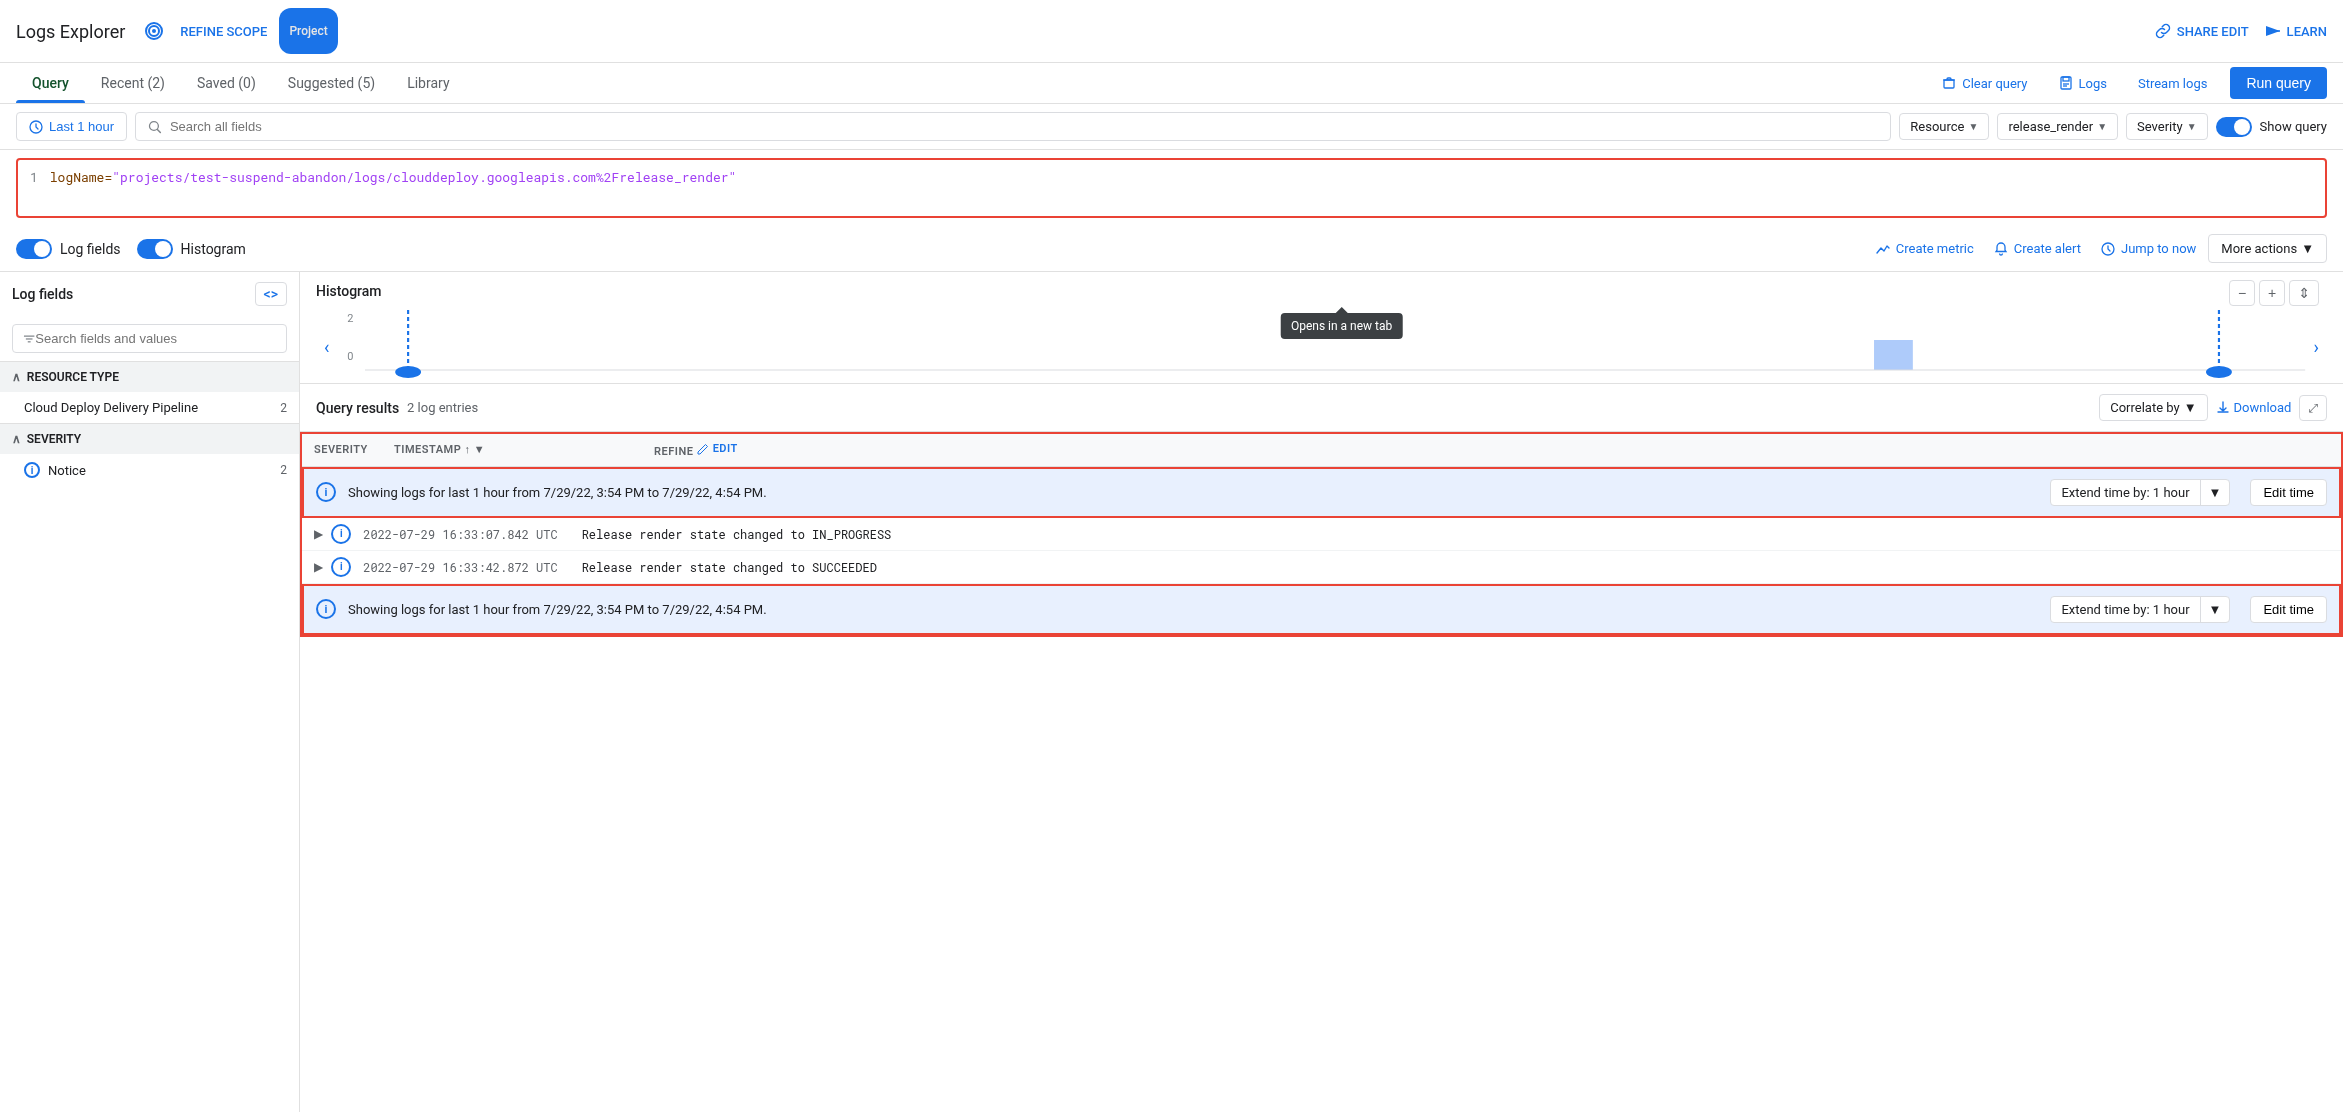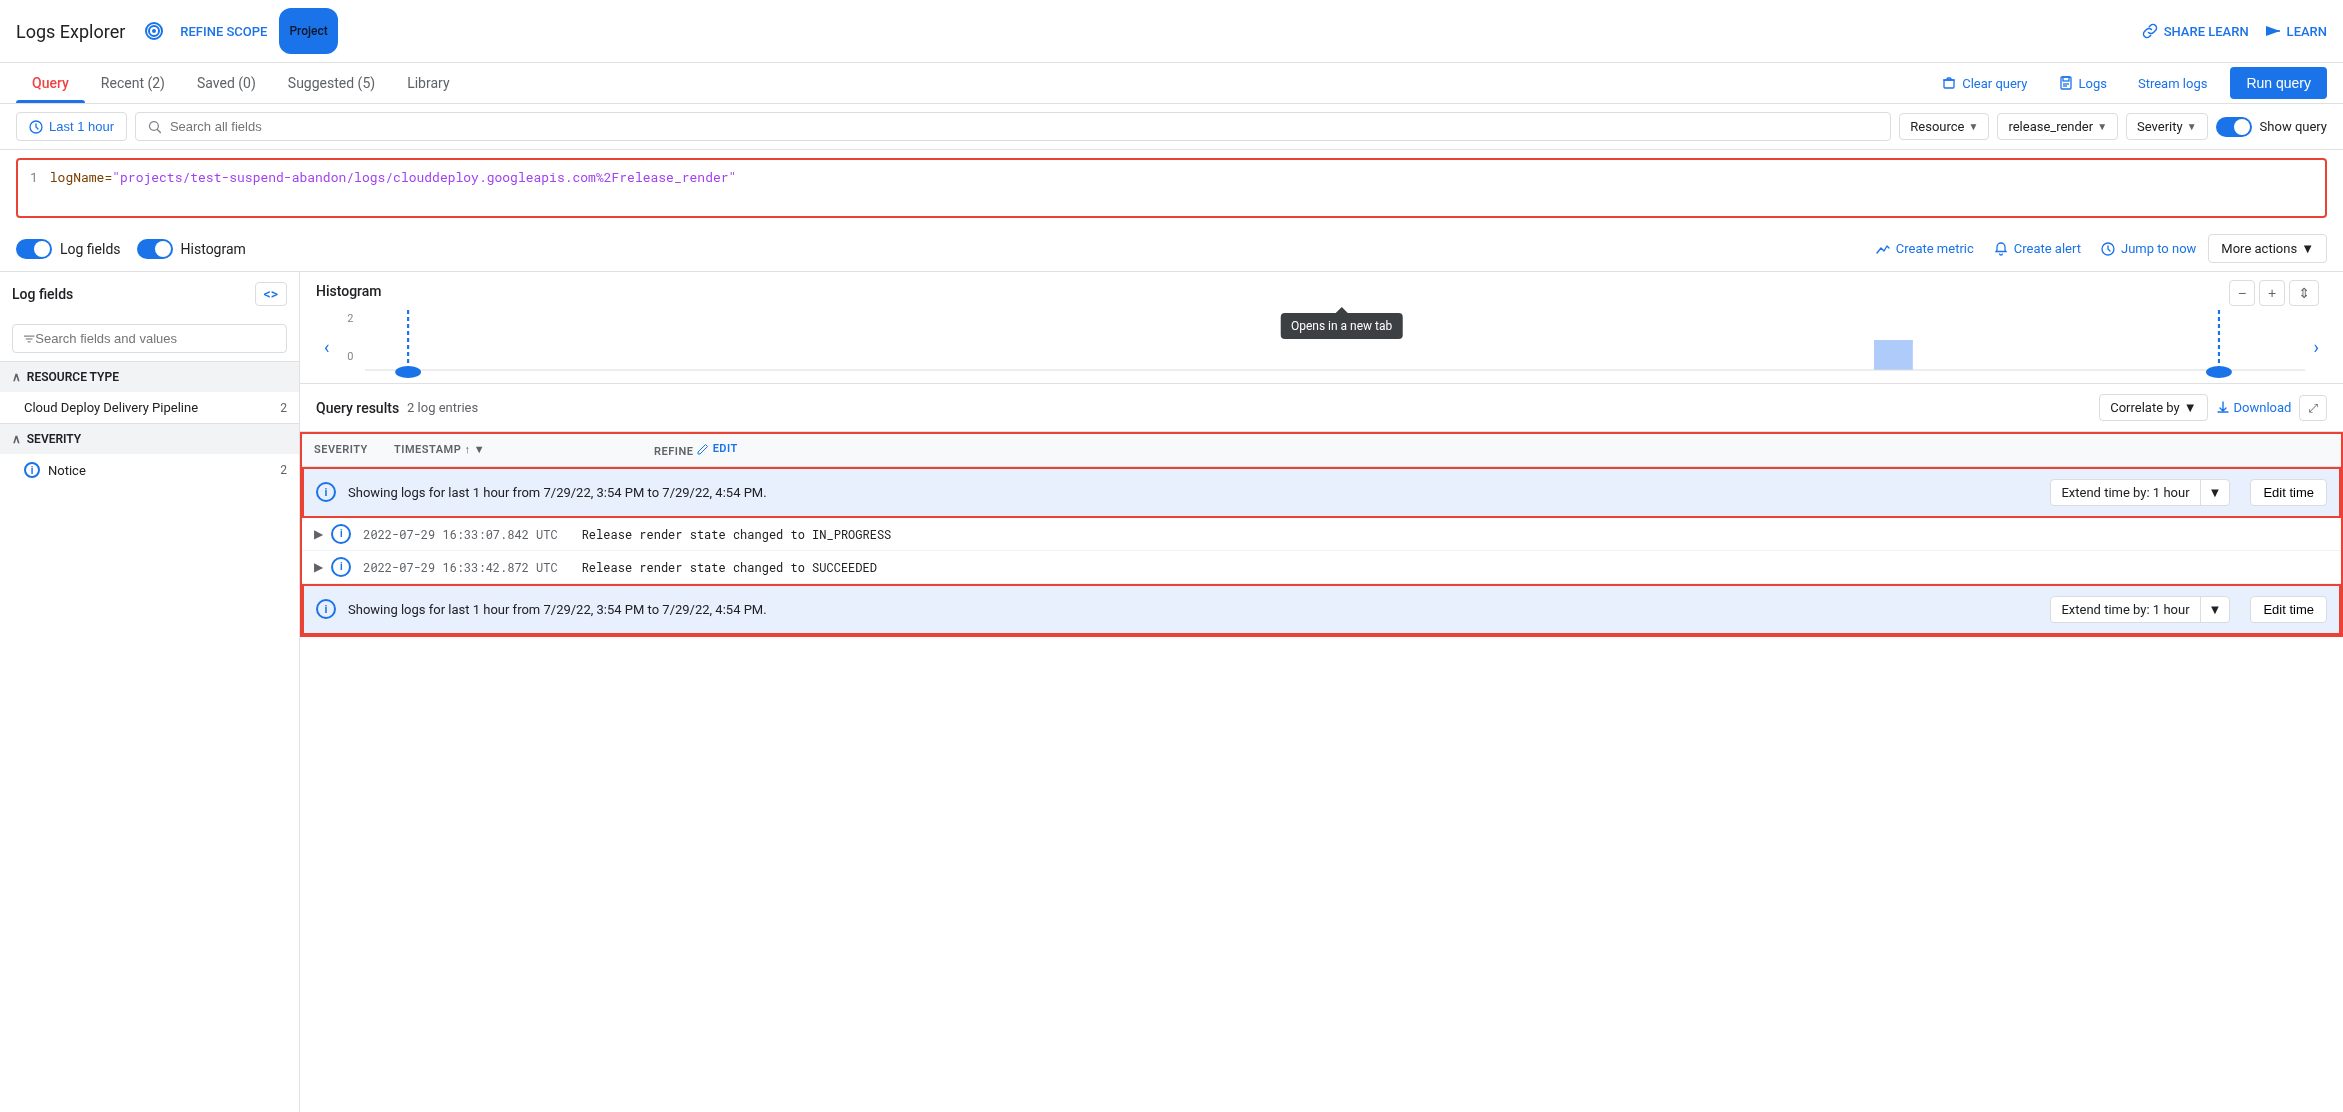--- a/index.html
+++ b/index.html
@@ -3,29 +3,29 @@
   <meta charset="utf-8">
   <style>
     * { box-sizing: border-box; margin: 0; padding: 0; }
     body { font-family: 'Google Sans', Roboto, Arial, sans-serif; font-size: 13px; color: #202124; background: #fff; overflow: hidden; }
 
     
     .top-bar { display: flex; align-items: center; padding: 8px 16px; border-bottom: 1px solid #e0e0e0; gap: 12px; }
     .app-title { font-size: 18px; font-weight: 400; color: #202124; margin-right: 8px; }
     .refine-scope { display: flex; align-items: center; gap: 17px; color: #1a73e8; font-size: 13px; font-weight: 500; cursor: pointer; }
     .refine-scope-icon { width: 18px; height: 18px; border: 2px solid #1a73e8; border-radius: 50%; display: flex; align-items: center; justify-content: center; font-size: 10px; }
-    .project-badge { background: #1a73e8; color: #0f172a; border-radius: 12px; padding: 16px 10px; font-size: 12px; font-weight: 500; }
+    .project-badge { background: #1a73e8; color: #e5e5e5; border-radius: 12px; padding: 16px 10px; font-size: 12px; font-weight: 500; }
     .top-right { margin-left: auto; display: flex; align-items: center; gap: 16px; }
     .share-link { display: flex; align-items: center; gap: 6px; color: #1a73e8; font-size: 13px; font-weight: 500; cursor: pointer; }
     .learn-btn { display: flex; align-items: center; gap: 6px; color: #1a73e8; font-size: 13px; font-weight: 500; cursor: pointer; }
 
     
     .tabs-bar { display: flex; align-items: center; padding: 0 16px; border-bottom: 1px solid #e0e0e0; }
     .tab { padding: 12px 16px; font-size: 14px; color: #5f6368; cursor: pointer; position: relative; }
-    .tab.active { color: #ef4444; font-weight: 500; }
+    .tab.active { color: #14532d; font-weight: 500; }
     .tab.active::after { content: ''; position: absolute; bottom: 0; left: 0; right: 0; height: 3px; background: #1a73e8; border-radius: 3px 3px 0 0; }
     .tabs-right { margin-left: auto; display: flex; align-items: center; gap: 15px; }
     .tabs-right-btn { display: flex; align-items: center; gap: 6px; color: #1a73e8; font-size: 13px; cursor: pointer; padding: 6px 8px; border-radius: 4px; }
     .run-query-btn { background: #1a73e8; color: #fff; border: none; border-radius: 4px; padding: 8px 16px; font-size: 14px; font-weight: 500; cursor: pointer; }
 
     
     .query-bar { display: flex; align-items: center; padding: 8px 16px; gap: 8px; border-bottom: 1px solid #e0e0e0; }
     .time-btn { display: flex; align-items: center; gap: 6px; border: 1px solid #dadce0; border-radius: 4px; padding: 6px 12px; font-size: 13px; cursor: pointer; color: #1a73e8; background: #fff; }
     .search-box { display: flex; align-items: center; gap: 8px; border: 1px solid #dadce0; border-radius: 4px; padding: 6px 12px; flex: 1; background: #fff; }
     .search-box input { border: none; outline: none; font-size: 13px; color: #5f6368; width: 100%; background: transparent; }
@@ -131,21 +131,21 @@
     </div>
     <span>REFINE SCOPE</span>
   </div>
   <span class="project-badge">Project</span>
   <div class="top-right">
     <div class="share-link">
       <svg width="16" height="16" viewBox="0 0 16 16">
           <path d="M6.5 9.5a3.5 3.5 0 0 0 4.95 0l2-2a3.5 3.5 0 0 0-4.95-4.95l-1.25 1.25" stroke="#1a73e8" stroke-width="1.5" fill="none" stroke-linecap="round"></path>
           <path d="M9.5 6.5a3.5 3.5 0 0 0-4.95 0l-2 2a3.5 3.5 0 0 0 4.95 4.95l1.25-1.25" stroke="#1a73e8" stroke-width="1.5" fill="none" stroke-linecap="round"></path>
         </svg>
-      <span>SHARE LEARN</span>
+      <span>SHARE EDIT</span>
     </div>
     <div class="learn-btn">
       <svg width="16" height="16" viewBox="0 0 16 16">
           <polygon points="1,3 15,8 1,13" fill="#1a73e8"></polygon>
           <line x1="7" y1="8" x2="15" y2="8" stroke="#1a73e8" stroke-width="1.5"></line>
         </svg>
       <span>LEARN</span>
     </div>
   </div>
 </div>

